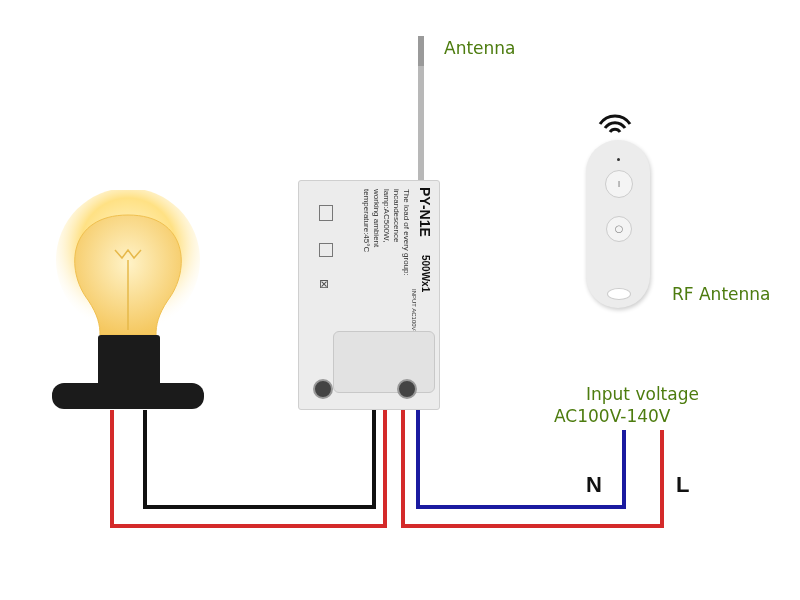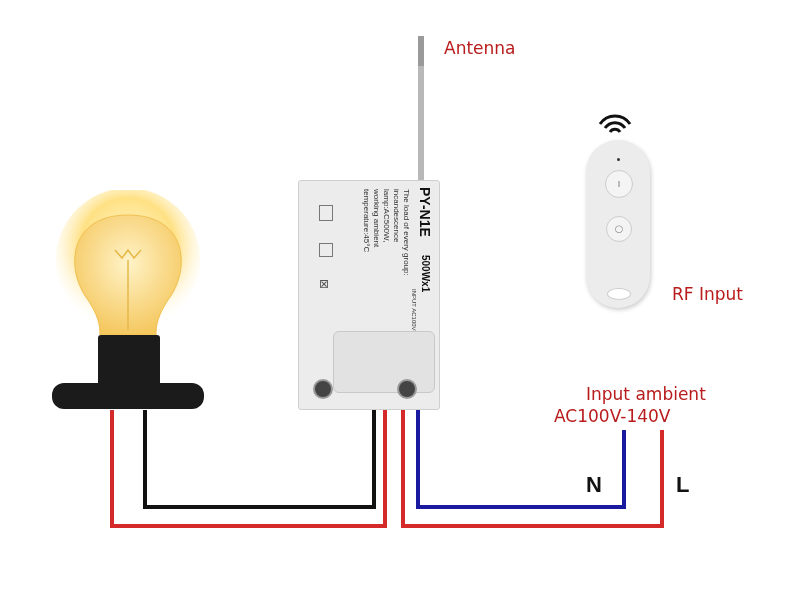--- a/index.html
+++ b/index.html
@@ -1,18 +1,18 @@
 <!DOCTYPE html>
 <html><head>
 <meta charset="utf-8">
 <style>
   html, body { margin:0; padding:0; background:#ffffff; }
   body { width:800px; height:600px; position:relative; overflow:hidden; font-family:"DejaVu Sans", sans-serif; }
   .abs { position:absolute; }
-  .label { color:#b91c1c; font-size:17px; }
+  .label { color:#4d7c0f; font-size:17px; }
   .nl { font-weight:bold; font-size:22px; color:#111; font-family:"Liberation Sans", sans-serif; }
   .vtext { position:absolute; transform:rotate(90deg); transform-origin:left top; white-space:nowrap; color:#333; font-family:"Liberation Sans", sans-serif; }
 </style>
 </head>
 <body>
 
 <svg class="abs" style="left:0;top:0" width="800" height="600">
 
   <polyline points="112,410 112,526 385,526 385,405" fill="none" stroke="#d42a2a" stroke-width="4"></polyline>
 
@@ -70,18 +70,18 @@
   <path d="M10,16 A18,18 0 0 1 40,16" fill="none" stroke="#111" stroke-width="3"></path>
   <path d="M15,20 A12,12 0 0 1 35,20" fill="none" stroke="#111" stroke-width="3"></path>
   <path d="M20,24 A6,6 0 0 1 30,24" fill="none" stroke="#111" stroke-width="3"></path>
 </svg>
 <div class="abs" style="left:586px;top:140px;width:64px;height:168px;background:#ececec;border-radius:32px;box-shadow:1px 2px 4px rgba(0,0,0,0.2);">
   <div class="abs" style="left:31px;top:18px;width:3px;height:3px;border-radius:50%;background:#333;"></div>
   <div class="abs" style="left:19px;top:30px;width:26px;height:26px;border-radius:50%;background:#f4f4f4;border:1px solid #ccc;text-align:center;font-size:11px;line-height:26px;color:#888;">ı</div>
   <div class="abs" style="left:20px;top:76px;width:24px;height:24px;border-radius:50%;background:#f4f4f4;border:1px solid #ccc;text-align:center;font-size:10px;line-height:24px;color:#888;">○</div>
   <div class="abs" style="left:21px;top:148px;width:22px;height:10px;border-radius:50%;background:#fff;border:1px solid #ccc;"></div>
 </div>
-<div class="abs label" style="left:672px;top:284px;">RF Input</div>
+<div class="abs label" style="left:672px;top:284px;">RF Antenna</div>
 
-<div class="abs label" style="left:586px;top:384px;">Input ambient</div>
+<div class="abs label" style="left:586px;top:384px;">Input voltage</div>
 <div class="abs label" style="left:554px;top:406px;">AC100V-140V</div>
 <div class="abs nl" style="left:586px;top:472px;">N</div>
 <div class="abs nl" style="left:676px;top:472px;">L</div>
 
 </body></html>

